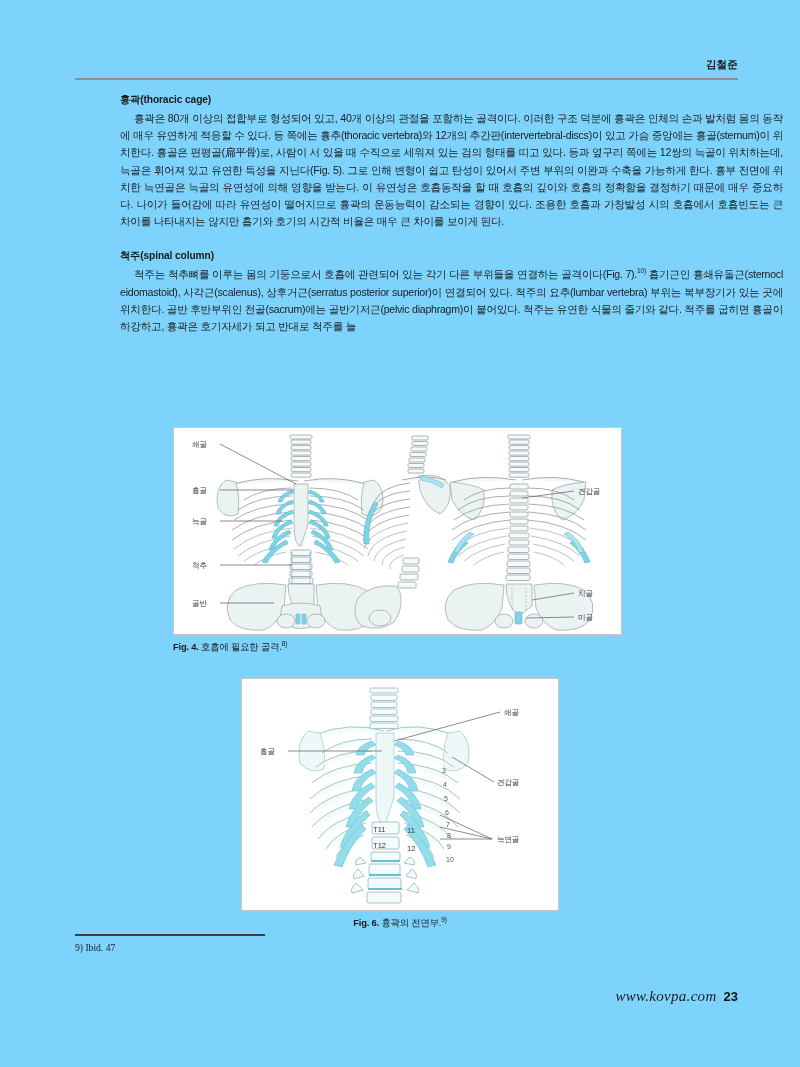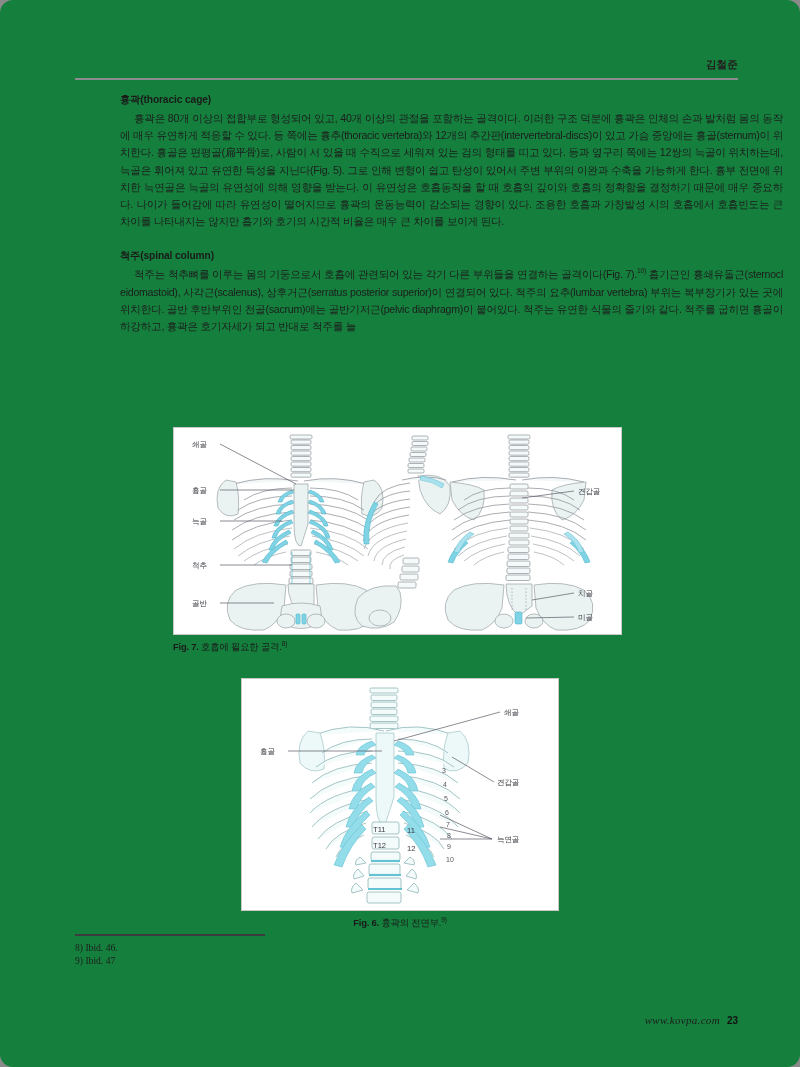--- a/index.html
+++ b/index.html
@@ -8,25 +8,24 @@
     padding: 0;
     background: #8a8a8a;
   }
   body {
     font-family: "Liberation Sans", sans-serif;
   }
   .page {
     position: relative;
     width: 800px;
     height: 1067px;
-    background: #15803d;
+    background: #7dd3fc;
     margin: 0 auto;
     overflow: hidden;
     box-sizing: border-box;
-    border-radius: 13px;
   }
 
   
   .header {
     position: absolute;
     top: 58px;
     left: 75px;
     right: 62px;
     height: 26px;
   }
@@ -181,28 +180,27 @@
     position: absolute;
     right: 62px;
     top: 988px;
     display: flex;
     align-items: baseline;
     gap: 7px;
   }
   .footer-url {
     font-family: "Liberation Serif", serif;
     font-style: italic;
-    font-size: 11px;
+    font-size: 15px;
     color: #1c1c1c;
     letter-spacing: 0.3px;
-    margin-top: 26px;
   }
   .footer-page {
     font-family: "Liberation Sans", sans-serif;
-    font-size: 10px;
+    font-size: 13px;
     font-weight: bold;
     color: #111111;
   }
 </style>
 </head>
 <body>
 
 <div class="page">
 
   <div class="header">
@@ -442,21 +440,21 @@
           <text class="fig-label" text-anchor="start" x="18" y="96">늑골</text>
           <text class="fig-label" text-anchor="start" x="18" y="140">척추</text>
           <text class="fig-label" text-anchor="start" x="18" y="178">골반</text>
           <text class="fig-label" text-anchor="start" x="404" y="66">견갑골</text>
           <text class="fig-label" text-anchor="start" x="404" y="168">치골</text>
           <text class="fig-label" text-anchor="start" x="404" y="192">미골</text>
         </g>
 
       </svg>
     </div>
-    <div class="fig-caption"><b>Fig. 7.</b> <span>호흡에 필요한 골격.</span><sup class="fn">8)</sup></div>
+    <div class="fig-caption"><b>Fig. 4.</b> <span>호흡에 필요한 골격.</span><sup class="fn">8)</sup></div>
   </div>
 
   <div class="figure-block" id="figure-5">
     <div class="fig-box">
       <svg class="fig-svg" viewBox="0 0 316 231" preserveAspectRatio="xMidYMid meet">
 
         <g>
           <rect x="128" y="9" width="28" height="5" rx="1.6" class="fig5-bone"></rect>
           <rect x="129" y="16" width="26" height="5.5" rx="1.6" class="fig5-bone"></rect>
           <rect x="129" y="23" width="26" height="5.5" rx="1.6" class="fig5-bone"></rect>
@@ -567,21 +565,20 @@
           <text class="fig-label" x="255" y="163">늑연골</text>
         </g>
 
       </svg>
     </div>
     <div class="fig-caption"><b>Fig. 6.</b> <span>흉곽의 전면부.</span><sup class="fn">9)</sup></div>
   </div>
 
   <div class="footnotes">
     <div class="fn-rule"></div>
-    <div class="fn-item">8) Ibid. 46.</div>
     <div class="fn-item">9) Ibid. 47</div>
   </div>
 
   <div class="footer">
     <span class="footer-url">www.kovpa.com</span>
     <span class="footer-page">23</span>
   </div>
 
 </div>
 

